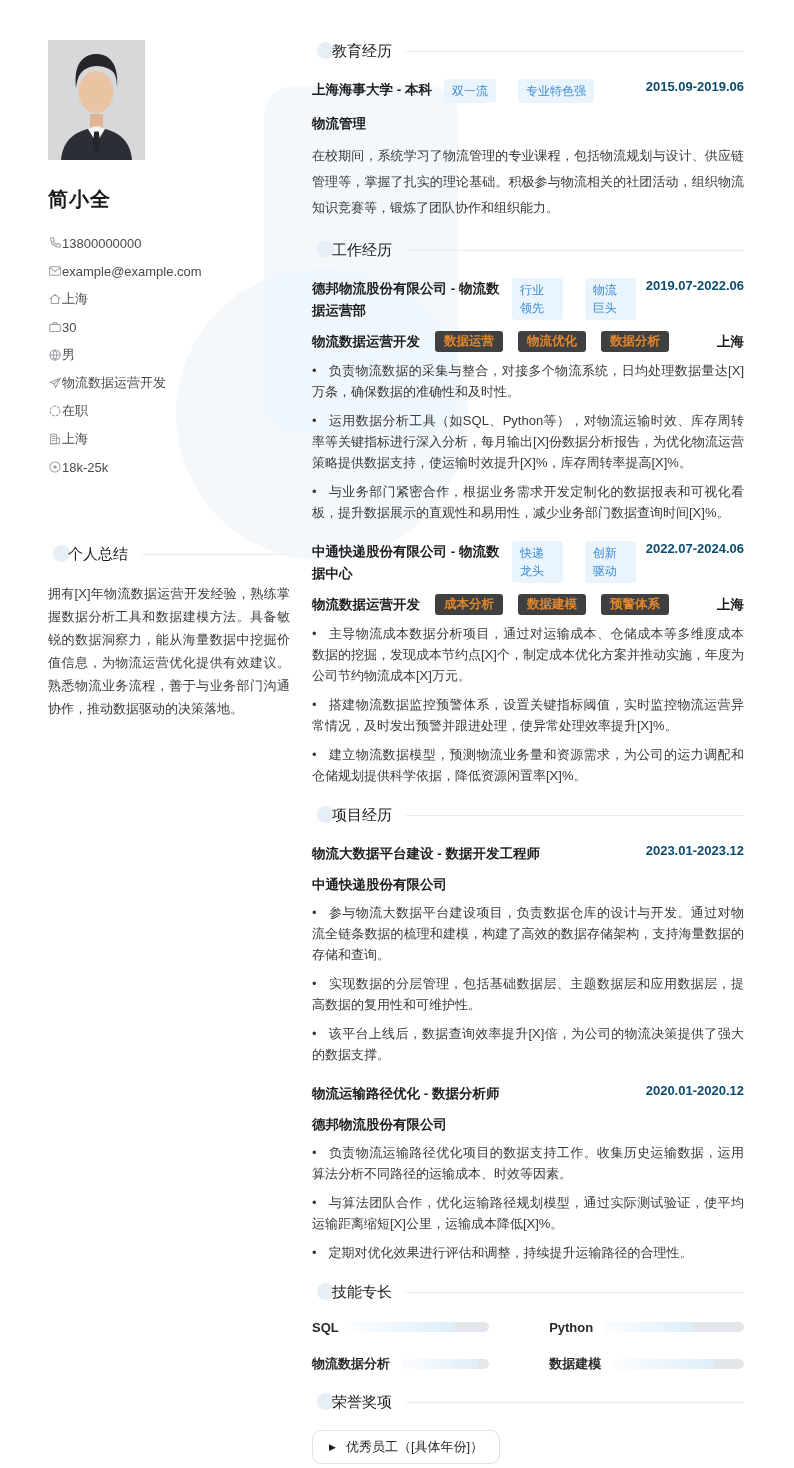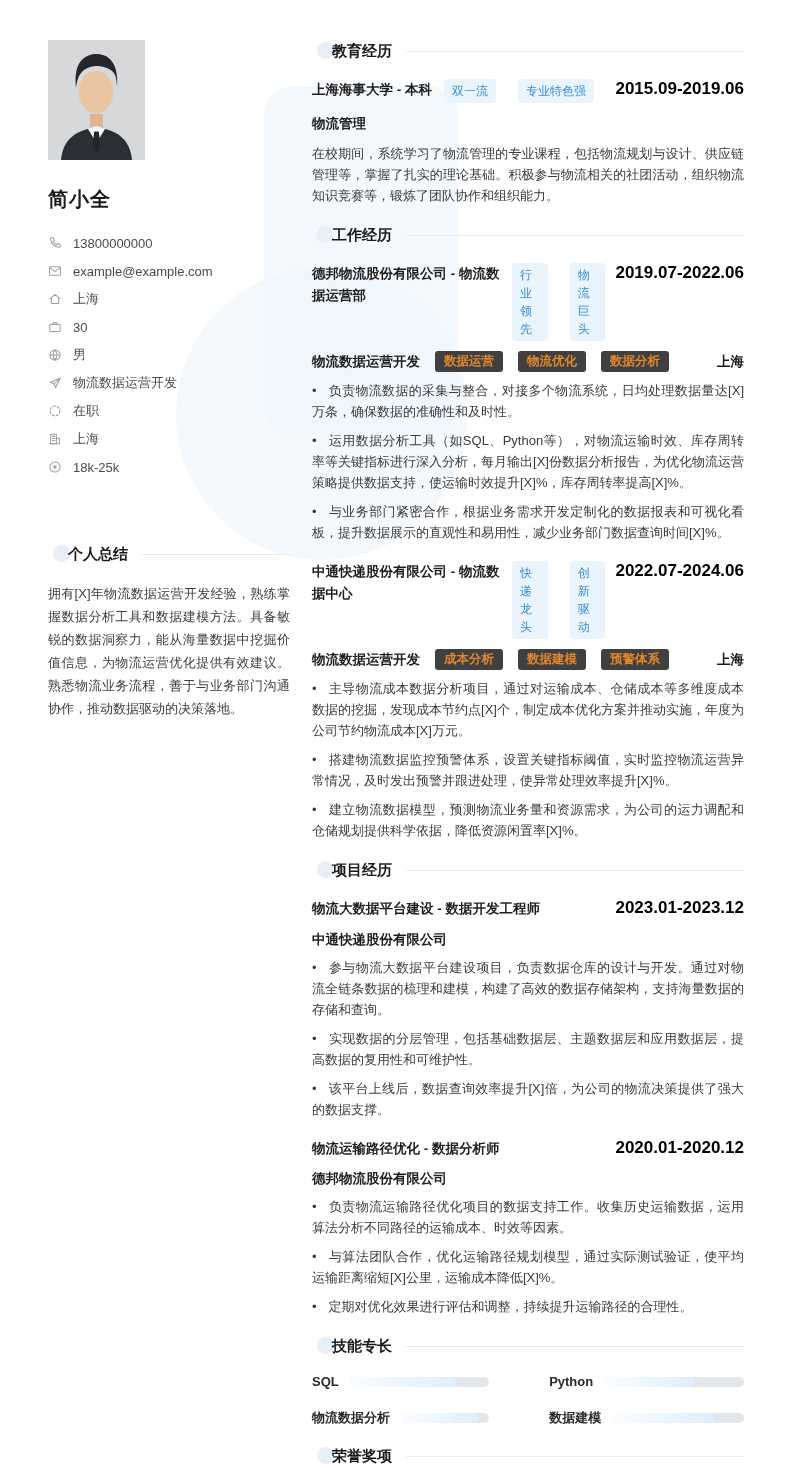--- a/index.html
+++ b/index.html
@@ -15,48 +15,48 @@
   #bg-rect   { left:264px; top:86px;  width:194px; height:348px; border-radius:30px; }
   #bg-circle { left:176px; top:268px; width:292px; height:292px; border-radius:50%; }
 
   .layout { position:relative; z-index:1; display:flex; }
   .sidebar { width:242px; margin-left:48px; padding-top:40px; flex:none; }
   .main    { width:432px; margin-left:22px; padding-top:42px; flex:none; }
 
   
   .photo { width:97px; height:120px; display:block; }
   .name  { font-size:20px; font-weight:700; color:#1a1a1a; margin:26px 0 16px; letter-spacing:1px; }
-  .contact-row { display:flex; align-items:center; gap:11px; height:28px; font-size:13px; color:#4a4a4a; }
+  .contact-row { display:flex; align-items:center; height:28px; font-size:13px; color:#4a4a4a; }
   .c-icon { width:14px; height:14px; flex:none; display:inline-flex; }
   .c-icon svg { width:14px; height:14px; fill:none; stroke:#9aa0a6; stroke-width:1.2; stroke-linecap:round; stroke-linejoin:round; }
   .c-icon svg .fill { fill:#9aa0a6; stroke:none; }
 
   
   .sec-head { display:flex; align-items:center; margin-bottom:18px; position:relative; padding-left:20px; }
   .sec-dot  { position:absolute; left:5px; top:0; width:17px; height:17px; border-radius:50%; background:#e8eef6; }
-  .sec-title{ font-size:15px; font-weight:700; color:#1a1a1a; position:relative; margin-right:14px; white-space:nowrap; }
+  .sec-title{ font-size:15px; font-weight:400; color:#1a1a1a; position:relative; margin-right:14px; white-space:nowrap; }
   .sec-line { flex:1; height:1px; background:#ececec; }
 
   .section { margin-top:20px; }
   .section:first-child { margin-top:0; }
   .summary-sec { margin-top:64px; }
   .summary-text { font-size:13px; line-height:23px; color:#3c3c3c; text-align:justify; }
 
   
   .entry { margin-bottom:18px; }
   .entry:last-child { margin-bottom:0; }
   .entry-head { display:flex; align-items:flex-start; }
   .entry-title { font-weight:700; font-size:13.5px; color:#1f1f1f; line-height:1.6; }
   .work-title { width:188px; flex:none; }
   .tags { display:flex; gap:22px; margin-left:12px; align-items:flex-start; }
   .tag-blue { background:#e9f4fd; color:#3c8bd5; font-size:12px; line-height:1.5; padding:3px 8px; border-radius:4px; white-space:nowrap; }
   .tag-blue.narrow { white-space:normal; max-width:52px; word-break:break-all; }
-  .entry-date { margin-left:auto; font-weight:700; font-size:17px; color:#000000; white-space:nowrap; padding-left:10px; }
+  .entry-date { margin-left:auto; font-weight:700; font-size:13px; color:#0c4a6e; white-space:nowrap; padding-left:10px; }
   .major { font-weight:700; font-size:13.5px; color:#1f1f1f; margin-top:12px; }
-  .desc  { font-size:13px; line-height:21px; color:#3a3a3a; margin-top:10px; text-align:justify; }
+  .desc  { font-size:13px; line-height:26px; color:#3a3a3a; margin-top:10px; text-align:justify; }
 
   .pos-row { display:flex; align-items:center; margin-top:10px; }
   .pos-name { font-weight:700; font-size:13.5px; color:#1f1f1f; white-space:nowrap; }
   .tag-orange { background:#404040; color:#e0872e; font-size:12.5px; font-weight:700; padding:2px 9px; border-radius:3px; margin-left:15px; white-space:nowrap; }
   .loc { margin-left:auto; font-weight:700; font-size:13.5px; color:#1a1a1a; }
 
   .bullet { margin-top:8px; font-size:13px; line-height:21px; color:#3a3a3a; text-align:justify; }
   .b-dot { margin-right:12px; }
 
   .proj-head { display:flex; align-items:flex-start; justify-content:space-between;text-align:center; }

